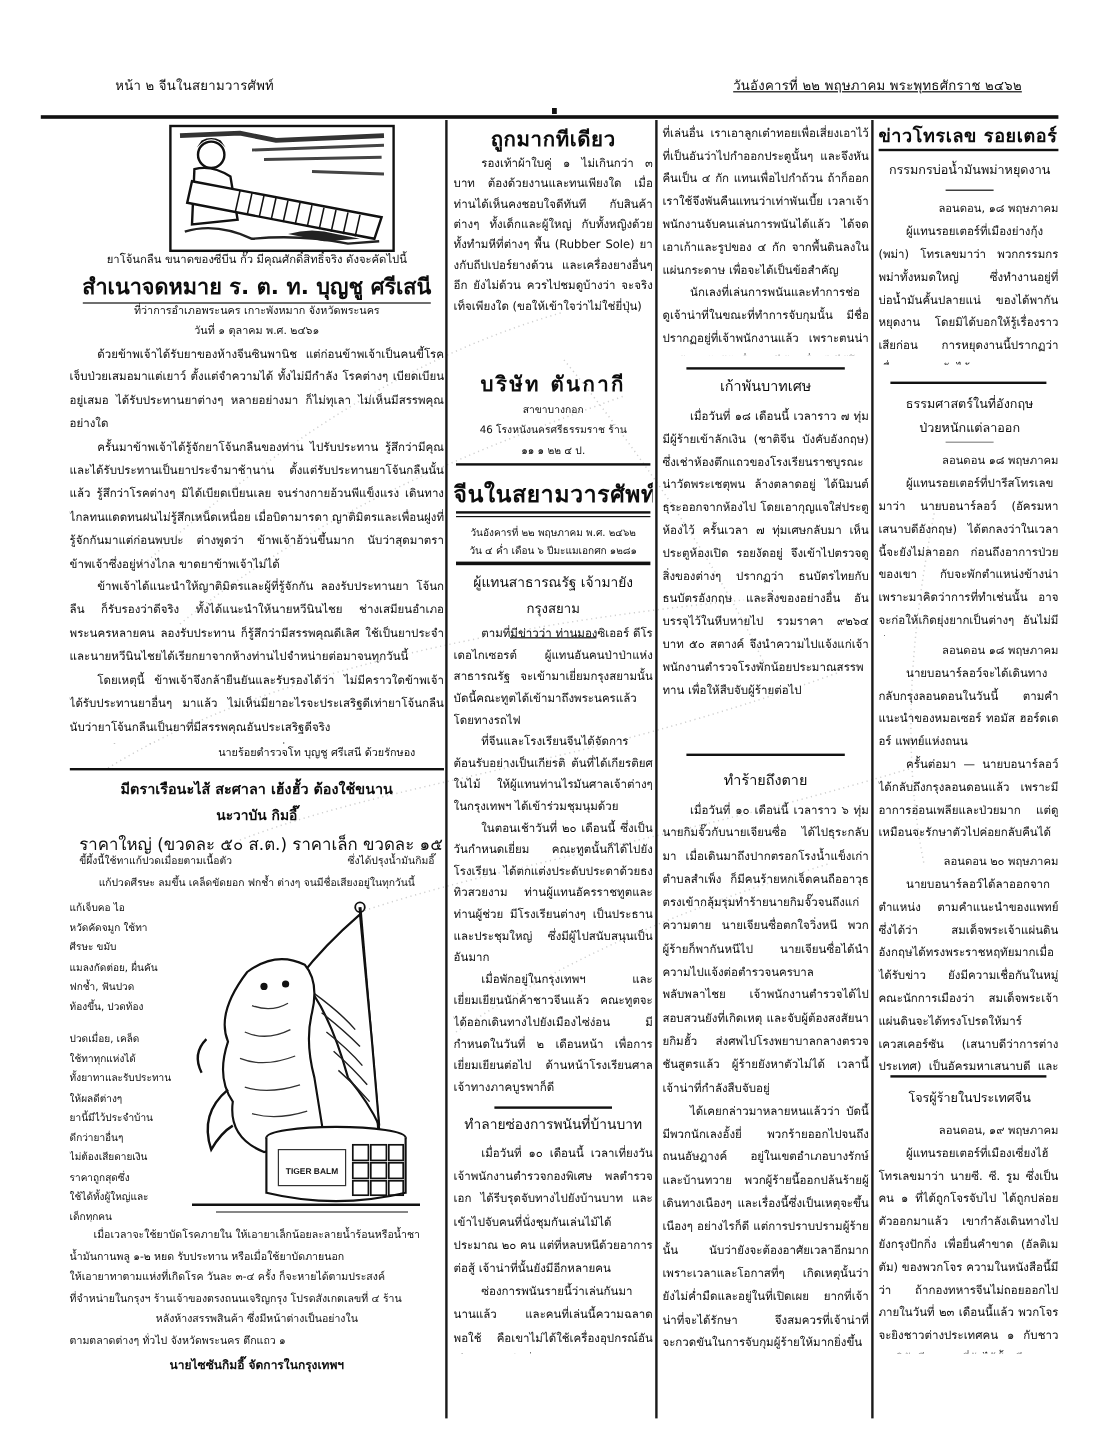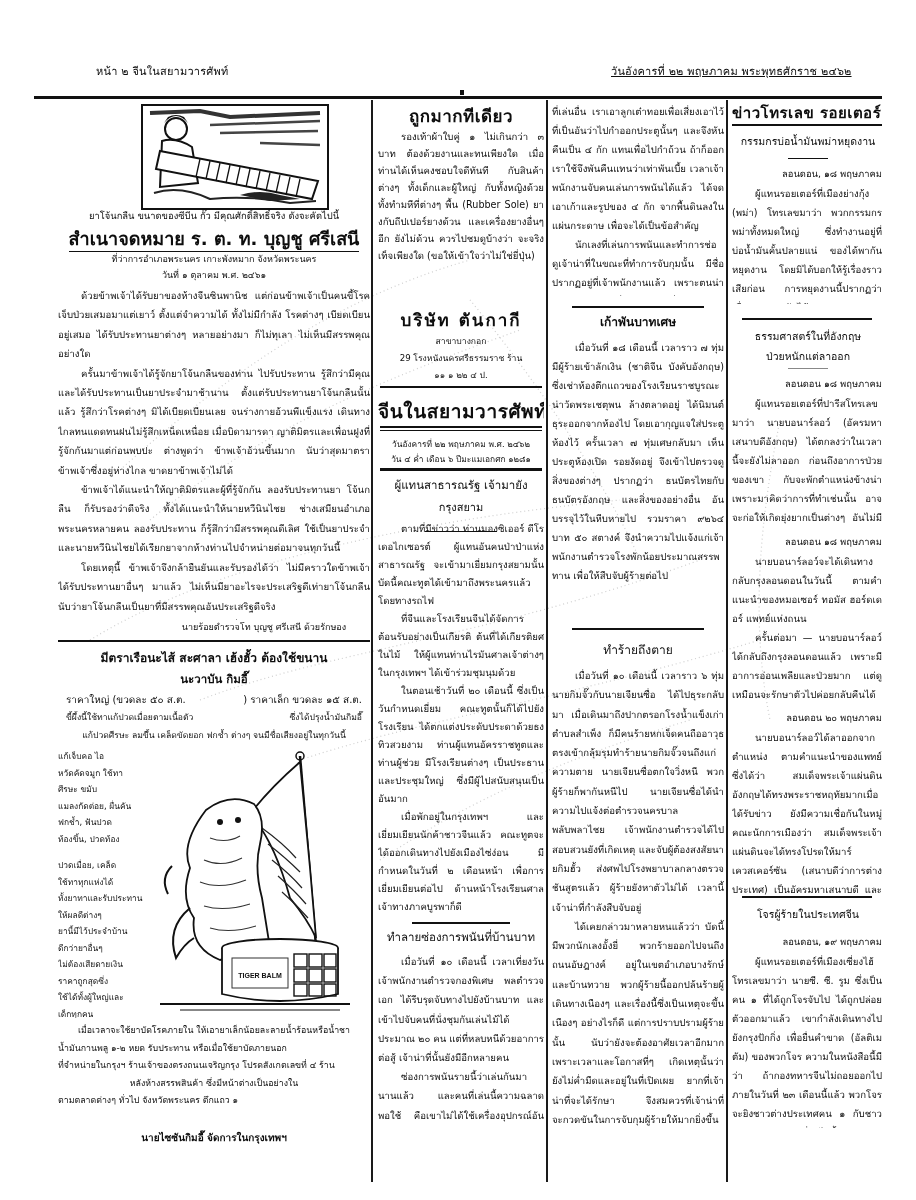--- a/index.html
+++ b/index.html
@@ -15,21 +15,21 @@
   .body p{margin:0;text-indent:2.4em;}
   .tight{line-height:17px;}
   .h-big{font-size:17px;font-weight:bold;letter-spacing:0.5px;}
   .h-mid{font-size:12.5px;font-weight:bold;}
   .h-sm{font-size:10px;}
   .dateline{font-size:9.4px;text-align:right;white-space:nowrap;}
   .underline{border-bottom:1.5px solid #111;padding-bottom:2px;}
   .masthead{font-size:19px;font-weight:bold;letter-spacing:0.6px;}
   .noise{position:absolute;left:0;top:0;pointer-events:none;}
   .side{font-size:8.4px;line-height:16.5px;white-space:nowrap;overflow:hidden;}
-  .flexrow{display:flex;justify-content:space-between;font-size:10px;white-space:nowrap;}
+  .flexrow{display:flex;justify-content:space-between;font-size:14px;white-space:nowrap;}
 </style>
 </head>
 <body>
 
 <svg class="noise" width="916" height="1200">
   <g fill="none" stroke="#bbb" stroke-width="1.2" stroke-dasharray="1 3" opacity="0.7">
     <path d="M120 470 C 220 380, 330 300, 470 260"></path>
     <path d="M150 520 C 260 430, 380 380, 520 330"></path>
     <path d="M90 640 C 220 560, 420 520, 620 500"></path>
     <path d="M200 700 C 330 650, 480 640, 700 560"></path>
@@ -164,35 +164,36 @@
         <rect x="159" y="236" width="13" height="12"></rect>
         <rect x="174" y="236" width="12" height="12"></rect>
     </g>
     <line x1="10" y1="256" x2="200" y2="256" stroke="#111" stroke-width="2"></line>
     <line x1="30" y1="262" x2="190" y2="262" stroke="#111" stroke-width="1"></line>
   </svg>
 
   <div class="abs" style="left:0;top:922px;width:312px;font-size:8.8px;line-height:17.5px;">
     <div class="center">เมื่อเวลาจะใช้ยาบัดโรคภายใน ให้เอายาเล็กน้อยละลายน้ำร้อนหรือน้ำชา</div>
     <div>น้ำมันกานพลู ๑-๒ หยด รับประทาน หรือเมื่อใช้ยาบัดภายนอก</div>
+    <div>ให้เอายาทาตามแห่งที่เกิดโรค วันละ ๓-๔ ครั้ง ก็จะหายได้ตามประสงค์</div>
     <div>ที่จำหน่ายในกรุงฯ ร้านเจ้าของตรงถนนเจริญกรุง โปรดสังเกตเลขที่ ๔ ร้าน</div>
     <div class="center">หลังห้างสรรพสินค้า ซึ่งมีหน้าต่างเป็นอย่างใน</div>
     <div>ตามตลาดต่างๆ ทั่วไป จังหวัดพระนคร ตึกแถว ๑</div>
   </div>
   <div class="abs center" style="left:0;top:1030px;width:312px;font-size:10px;font-weight:bold;">นายไซซันกิมอี๊ จัดการในกรุงเทพฯ</div>
 </div>
 
 <div class="col" style="left:378px;top:100px;width:166px;height:1080px;">
   <div class="abs center h-big" style="left:0;top:2px;width:166px;">ถูกมากทีเดียว</div>
   <div class="abs body tight" style="left:0;top:28px;width:166px;height:156px;">
     <p>รองเท้าผ้าใบคู่ ๑ ไม่เกินกว่า ๓ บาท ต้องด้วยงานและทนเพียงใด เมื่อท่านได้เห็นคงชอบใจดีทันที กับสินค้าต่างๆ ทั้งเด็กและผู้ใหญ่ กับทั้งหญิงด้วย ทั้งทำมหีที่ต่างๆ พื้น (Rubber Sole) ยางกับถีปเปอร์ยางด้วน และเครื่องยางอื่นๆ อีก ยังไม่ด้วน ควรไปชมดูบ้างว่า จะจริงเท็จเพียงใด (ขอให้เข้าใจว่าไม่ใช่ยี่ปุ่น)</p>
   </div>
   <div class="abs center h-big" style="left:0;top:206px;width:166px;letter-spacing:2px;">บริษัท ตันกากี</div>
   <div class="abs center" style="left:0;top:234px;width:166px;font-size:8.6px;">สาขาบางกอก</div>
-  <div class="abs center" style="left:0;top:251px;width:166px;font-size:8.6px;">29 โรงหนังนครศรีธรรมราช ร้าน</div>
+  <div class="abs center" style="left:0;top:251px;width:166px;font-size:8.6px;">46 โรงหนังนครศรีธรรมราช ร้าน</div>
   <div class="abs center" style="left:0;top:268px;width:166px;font-size:8.6px;">๑๑  ๑  ๒๒  ๔ ป.</div>
 
   <div class="rule" style="left:2px;top:286px;width:162px;height:2px;"></div>
   <div class="abs center masthead" style="left:0;top:296px;width:166px;">จีนในสยามวารศัพท์</div>
   <div class="rule" style="left:2px;top:326px;width:162px;height:1.5px;"></div>
   <div class="rule" style="left:2px;top:330px;width:162px;height:1px;"></div>
   <div class="abs center" style="left:0;top:337px;width:166px;font-size:8.4px;">วันอังคารที่ ๒๒ พฤษภาคม พ.ศ. ๒๔๖๒</div>
   <div class="abs center" style="left:0;top:352px;width:166px;font-size:8.4px;">วัน ๔ ค่ำ เดือน ๖ ปีมะแมเอกศก ๑๒๘๑</div>
   <div class="rule" style="left:2px;top:368px;width:162px;height:3px;"></div>
 
@@ -214,21 +215,21 @@
     <p>ซ่องการพนันรายนี้ว่าเล่นกันมานานแล้ว และคนที่เล่นนี้ความฉลาดพอใช้ คือเขาไม่ได้ใช้เครื่องอุปกรณ์อันเป็นของเล่นไปถั่ว ยอดเล่นหัวก้อยเหมือน</p>
   </div>
 </div>
 
 <div class="col" style="left:552px;top:100px;width:172px;height:1080px;">
   <div class="abs body" style="left:0;top:2px;width:172px;height:194px;">
     <p style="text-indent:0;">ที่เล่นอื่น เราเอาลูกเต๋าทอยเพื่อเสี่ยงเอาไว้ ที่เป็นอันว่าไปกำออกประตูนั้นๆ และจึงหันคืนเป็น ๔ กัก แทนเพื่อไปกำถ้วน ถ้าก็ออกเราใช้จึงพันคืนแทนว่าเท่าพันเบี้ย เวลาเจ้าพนักงานจับคนเล่นการพนันได้แล้ว ได้จดเอาเก้าและรูปของ ๔ กัก จากพื้นดินลงในแผ่นกระดาษ เพื่อจะได้เป็นข้อสำคัญ</p>
     <p>นักเลงที่เล่นการพนันและทำการช่อ ดูเจ้าน่าที่ในขณะที่ทำการจับกุมนั้น มีชื่อปรากฏอยู่ที่เจ้าพนักงานแล้ว เพราะตนน่าจะเร้า จับผู้รับอื่นบอกได้จดชื่อเสียไว้โดยละเอียด ซึ่งเจ้าน่าที่จะพยายามจับตัวผู้ที่หลบหนีอยู่ต่อไป</p>
   </div>
   <div class="rule" style="left:20px;top:206px;width:132px;height:1.5px;"></div>
-  <div class="abs center h-mid" style="left:0;top:212px;width:172px;font-size:12px;font-weight:bold;">เก้าพันบาทเศษ</div>
+  <div class="abs center h-mid" style="left:0;top:212px;width:172px;font-size:12px;font-weight:normal;">เก้าพันบาทเศษ</div>
   <div class="abs body" style="left:0;top:238px;width:172px;height:278px;">
     <p>เมื่อวันที่ ๑๘ เดือนนี้ เวลาราว ๗ ทุ่ม มีผู้ร้ายเข้าลักเงิน (ชาติจีน บังคับอังกฤษ) ซึ่งเช่าห้องตึกแถวของโรงเรียนราชบูรณะ น่าวัดพระเชตุพน ล้างตลาดอยู่ ได้นิมนต์ธุระออกจากห้องไป โดยเอากุญแจใส่ประตูห้องไว้ ครั้นเวลา ๗ ทุ่มเศษกลับมา เห็นประตูห้องเปิด รอยงัดอยู่ จึงเข้าไปตรวจดูสิ่งของต่างๆ ปรากฏว่า ธนบัตรไทยกับธนบัตรอังกฤษ และสิ่งของอย่างอื่น อันบรรจุไว้ในหีบหายไป รวมราคา ๙๒๖๔ บาท ๕๐ สตางค์ จึงนำความไปแจ้งแก่เจ้าพนักงานตำรวจโรงพักน้อยประมาณสรรพทาน เพื่อให้สืบจับผู้ร้ายต่อไป</p>
   </div>
   <div class="rule" style="left:20px;top:528px;width:132px;height:1.5px;"></div>
   <div class="abs center h-mid" style="left:0;top:540px;width:172px;font-size:12px;font-weight:normal;">ทำร้ายถึงตาย</div>
   <div class="abs body" style="left:0;top:566px;width:172px;height:462px;line-height:19.3px;">
     <p>เมื่อวันที่ ๑๐ เดือนนี้ เวลาราว ๖ ทุ่ม นายกิมจั๊วกับนายเจียนซื่อ ได้ไปธุระกลับมา เมื่อเดินมาถึงปากตรอกโรงน้ำแข็งเก่า ตำบลสำเพ็ง ก็มีคนร้ายหกเจ็ดคนถืออาวุธ ตรงเข้ากลุ้มรุมทำร้ายนายกิมจั๊วจนถึงแก่ความตาย นายเจียนซื่อตกใจวิ่งหนี พวกผู้ร้ายก็พากันหนีไป นายเจียนซื่อได้นำความไปแจ้งต่อตำรวจนครบาลพลับพลาไชย เจ้าพนักงานตำรวจได้ไปสอบสวนยังที่เกิดเหตุ และจับผู้ต้องสงสัยนายกิมฮั้ว ส่งศพไปโรงพยาบาลกลางตรวจชันสูตรแล้ว ผู้ร้ายยังหาตัวไม่ได้ เวลานี้เจ้าน่าที่กำลังสืบจับอยู่</p>
     <p>ได้เคยกล่าวมาหลายหนแล้วว่า บัดนี้มีพวกนักเลงอั้งยี่ พวกร้ายออกไปจนถึงถนนอัษฎางค์ อยู่ในเขตอำเภอบางรักษ์และบ้านทวาย พวกผู้ร้ายนี้ออกปล้นร้ายผู้เดินทางเนืองๆ และเรื่องนี้ซึ่งเป็นเหตุจะขึ้นเนืองๆ อย่างไรก็ดี แต่การปราบปรามผู้ร้ายนั้น นับว่ายังจะต้องอาศัยเวลาอีกมาก เพราะเวลาและโอกาสที่ๆ เกิดเหตุนั้นว่า ยังไม่ค่ำมืดและอยู่ในที่เปิดเผย ยากที่เจ้าน่าที่จะได้รักษา จึงสมควรที่เจ้าน่าที่จะกวดขันในการจับกุมผู้ร้ายให้มากยิ่งขึ้น</p>
   </div>
 </div>

